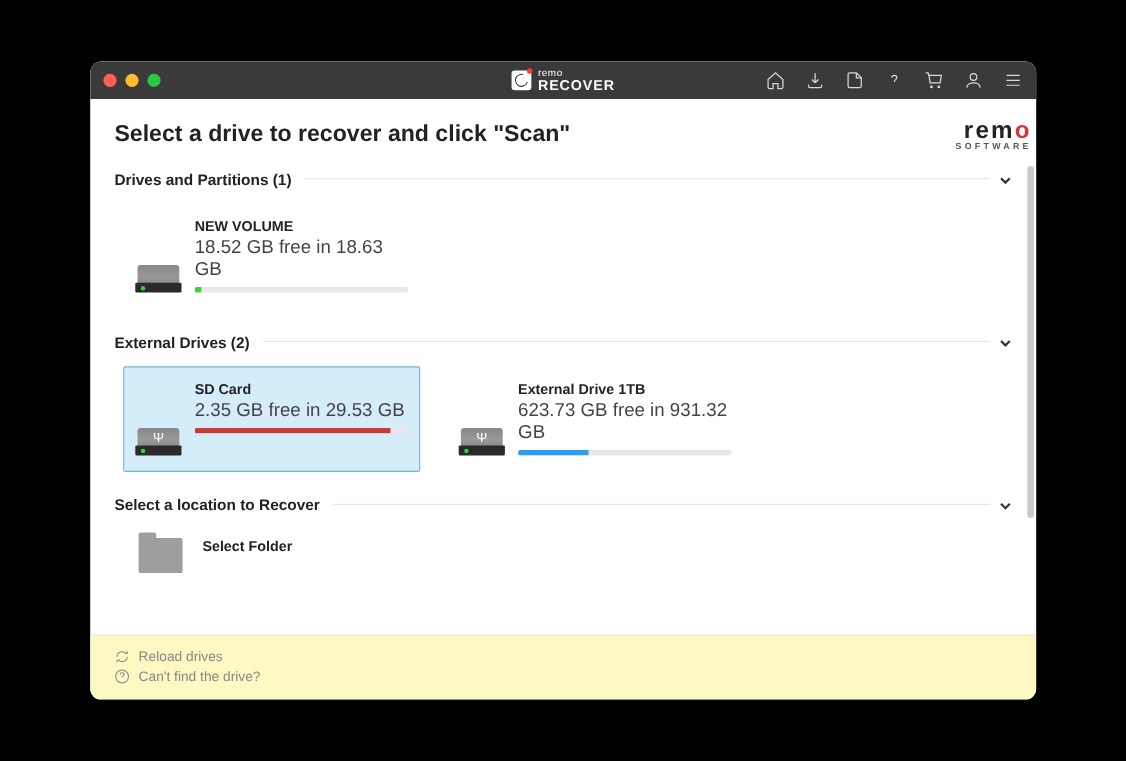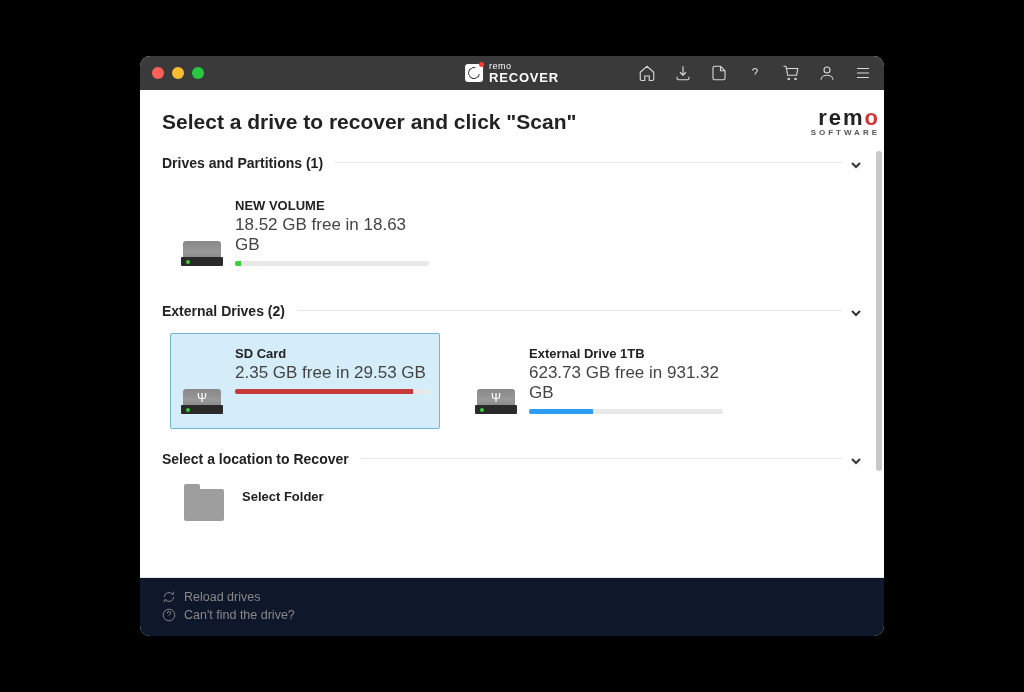--- a/index.html
+++ b/index.html
@@ -1,17 +1,17 @@
 <!DOCTYPE html>
 <html><head>
 <meta charset="utf-8">
 <style>
 * { margin:0; padding:0; box-sizing:border-box; font-family:-apple-system,BlinkMacSystemFont,"Segoe UI",Helvetica,Arial,sans-serif; }
 body { background:#000; width:1024px; height:692px; display:flex; align-items:center; justify-content:center; }
-.window { width:744px; height:580px; background:#fff; border-radius:10px; overflow:hidden; display:flex; flex-direction:column; box-shadow:0 20px 60px rgba(0,0,0,0.5); position:relative; }
+.window { width:860px; height:580px; background:#fff; border-radius:10px; overflow:hidden; display:flex; flex-direction:column; box-shadow:0 20px 60px rgba(0,0,0,0.5); position:relative; }
 .titlebar { height:34px; background:#3a3a3a; display:flex; align-items:center; padding:0 12px; position:relative; flex-shrink:0; }
 .traffic { display:flex; gap:8px; }
 .dot { width:12px; height:12px; border-radius:50%; }
 .dot.red { background:#ff5f57; }
 .dot.yellow { background:#febc2e; }
 .dot.green { background:#28c840; }
 .titlecenter { position:absolute; left:50%; transform:translateX(-50%); display:flex; align-items:center; gap:6px; color:#fff; }
 .logo-icon { width:18px; height:18px; background:#fff; border-radius:3px; position:relative; }
 .logo-icon::before { content:""; position:absolute; inset:3px; border:1.5px solid #3a3a3a; border-radius:50%; border-right-color:transparent; transform:rotate(-30deg); }
 .logo-icon::after { content:""; position:absolute; top:-2px; right:-1px; width:5px; height:5px; border-radius:50%; background:#ff3b30; }
@@ -44,21 +44,21 @@
 .hdd-symbol { color:#fff; font-size:12px; }
 .drive-info { flex:1; }
 .drive-name { font-size:13px; font-weight:700; color:#222; }
 .drive-sub { font-size:17px; color:#444; margin-top:2px; }
 .bar { width:100%; height:5px; background:#e8e8e8; border-radius:2px; margin-top:6px; overflow:hidden; position:relative; }
 .bar-fill { height:100%; }
 .folder-card { display:flex; gap:18px; padding:8px 14px; cursor:pointer; }
 .folder-icon { width:40px; height:32px; background:#9e9e9e; border-radius:2px; position:relative; }
 .folder-icon::before { content:""; position:absolute; top:-5px; left:0; width:16px; height:6px; background:#9e9e9e; border-radius:2px 2px 0 0; }
 .folder-label { font-size:13px; font-weight:700; color:#222; }
-.footer { border-top:1px solid #e5e5e5; padding:12px 22px 14px 22px; display:flex; align-items:flex-start; background:#0f172a; flex-shrink:0; }
+.footer { border-top:1px solid #e5e5e5; padding:12px 22px 14px 22px; display:flex; align-items:flex-start; background:#fef9c3; flex-shrink:0; }
 .foot-left { display:flex; flex-direction:column; gap:4px; }
 .foot-link { display:flex; align-items:center; gap:8px; font-size:12.5px; color:#888; cursor:pointer; }
 .foot-link svg { width:14px; height:14px; stroke:#888; fill:none; stroke-width:1.6; }
 .scan-btn { margin-left:auto; background:#2b9df4; color:#fff; border:none; padding:8px 30px; font-size:14px; border-radius:3px; cursor:pointer; font-weight:500; }
 .scrollbar-fake { position:absolute; right:2px; top:0; width:6px; height:320px; background:#c9c9c9; border-radius:3px; }
 </style>
 </head>
 <body>
 
 <div class="window">

